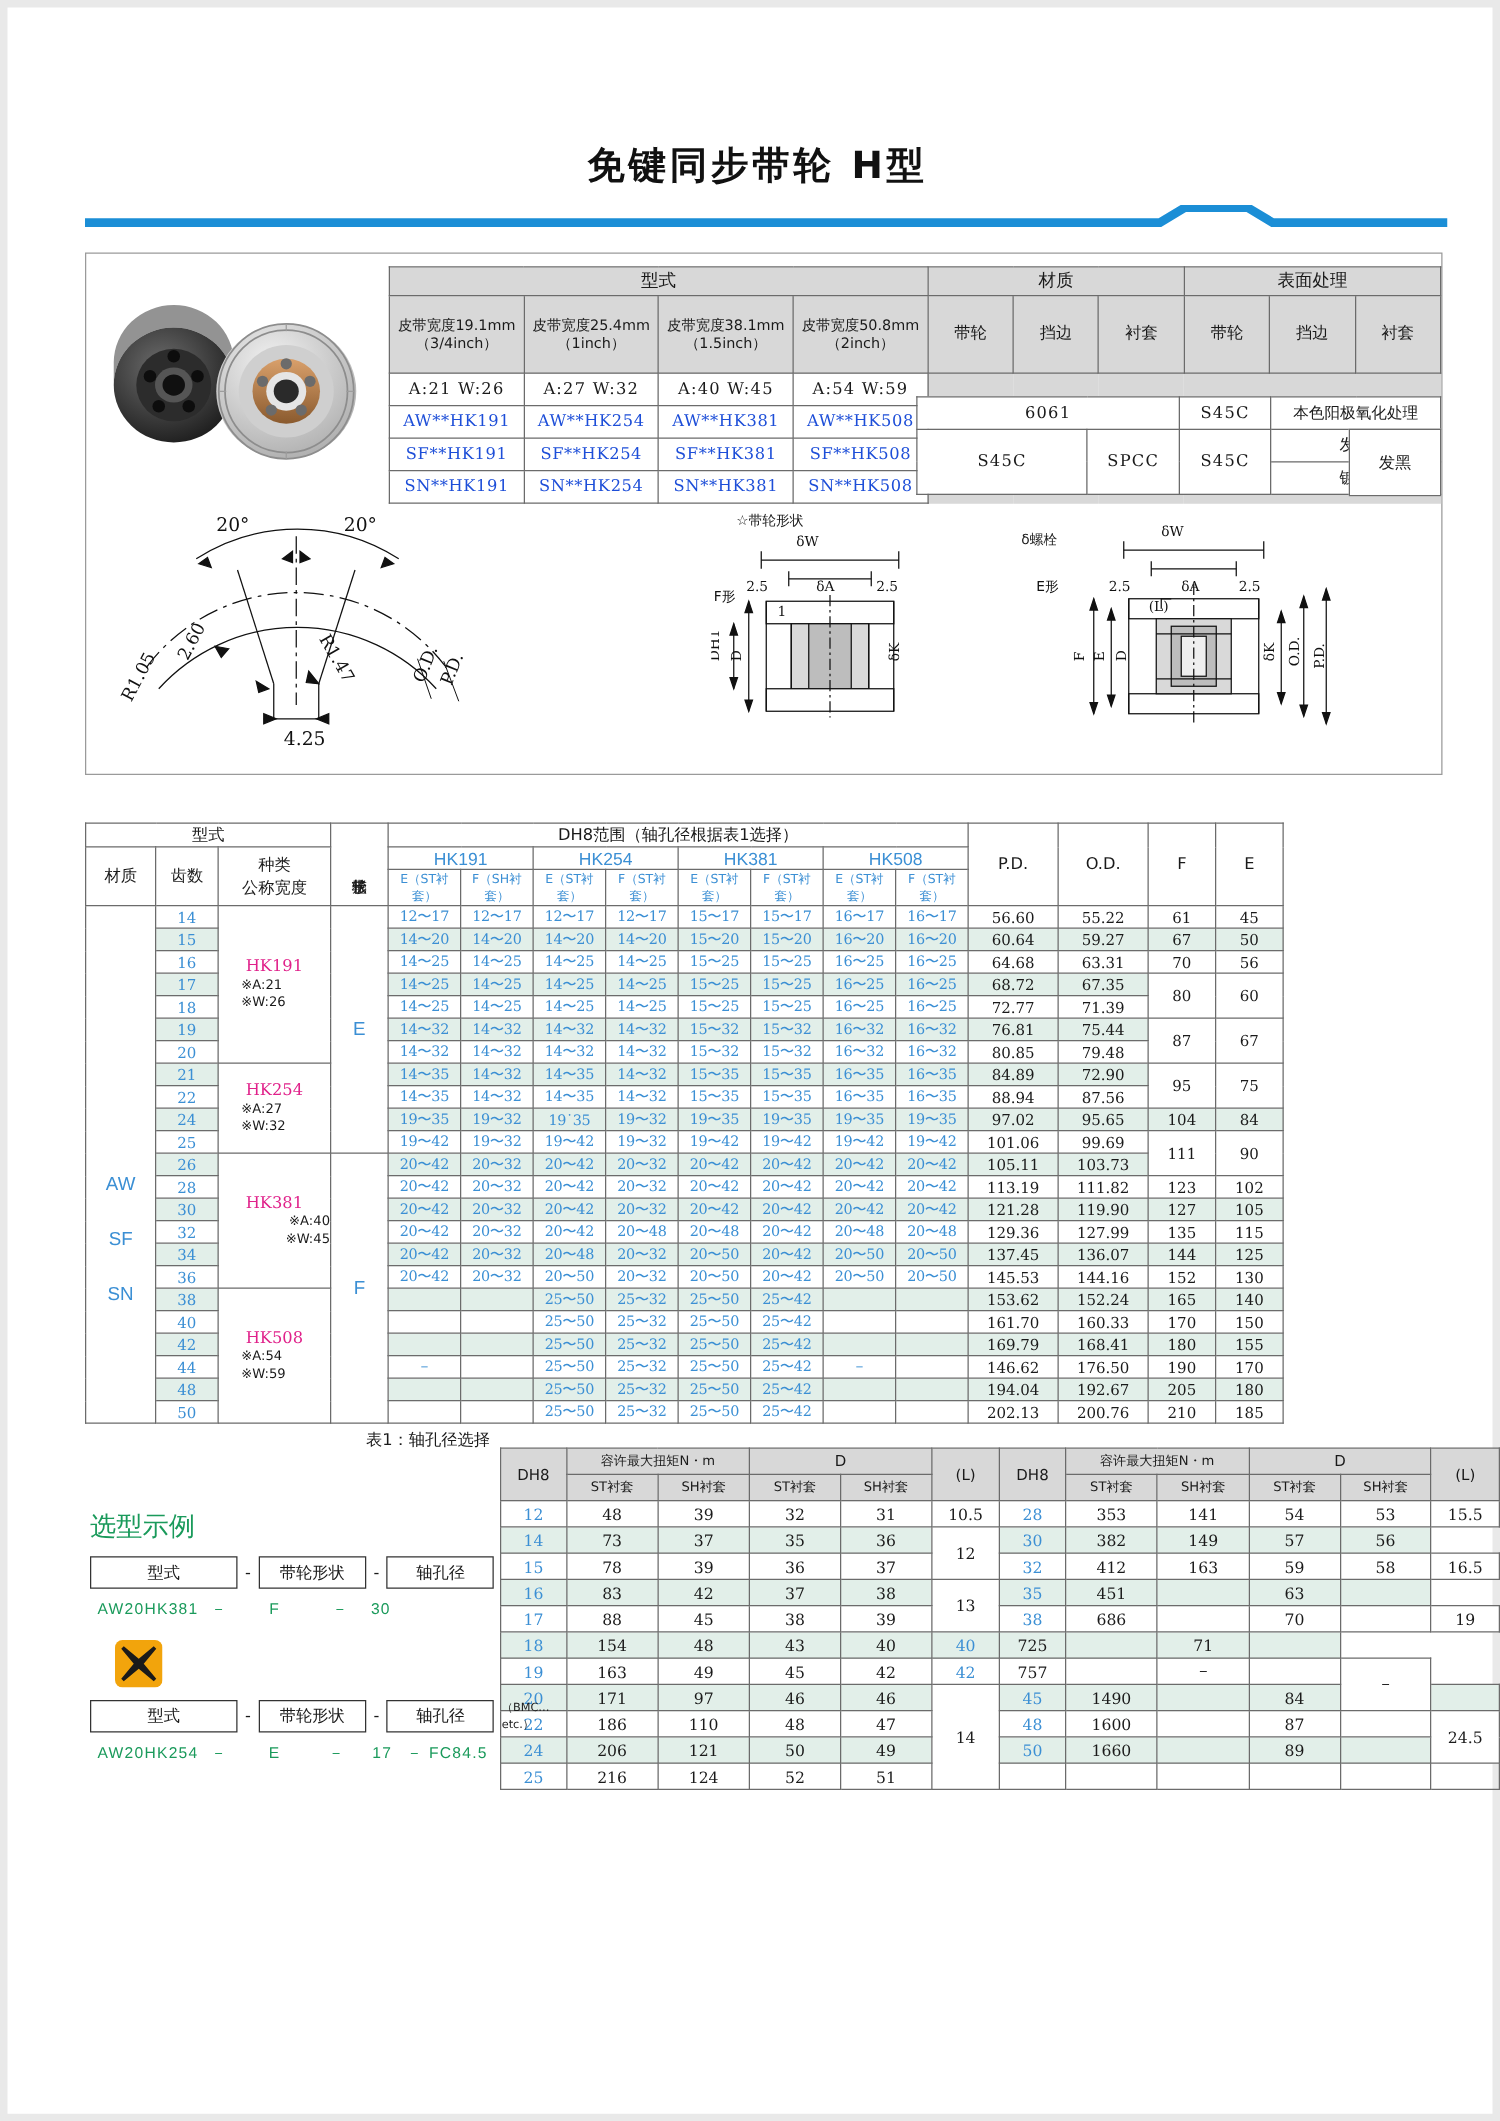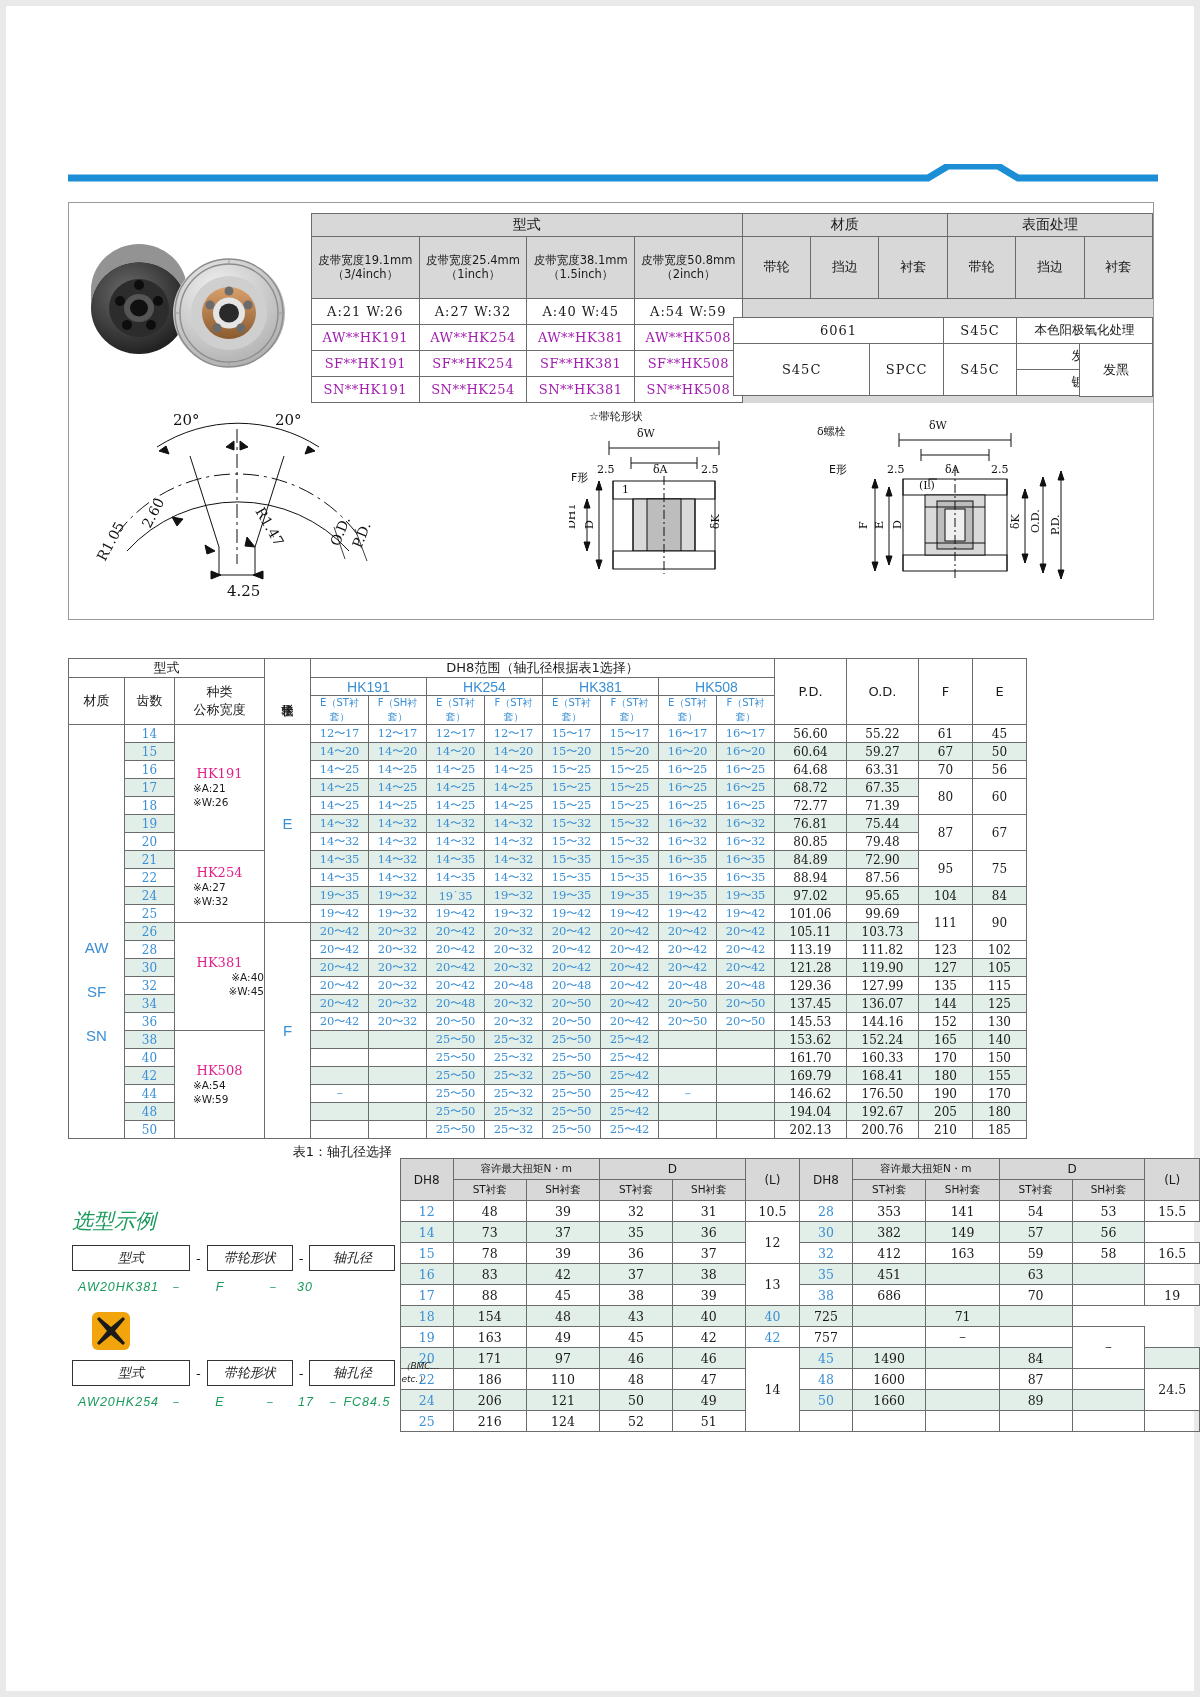--- a/index.html
+++ b/index.html
@@ -42,21 +42,21 @@
     position:absolute;left:242px;top:10px;
     border-collapse:collapse;font-size:12.5px;
   }
   table.spec td,table.spec th{
     border:1px solid #6b6b6b;text-align:center;vertical-align:middle;
     padding:2px 3px;font-weight:normal;
     font-family:"DejaVu Sans",sans-serif;
   }
   table.spec .hd{background:#d8d8d8;font-size:14px;}
   table.spec .hd2{background:#d8d8d8;font-size:11.5px;line-height:1.15;}
-  table.spec .code{color:#a21caf;font-size:13px;letter-spacing:0.5px;
+  table.spec .code{color:#1d4ed8;font-size:13px;letter-spacing:0.5px;
      font-family:"DejaVu Serif",serif;}
   table.spec .mono{font-family:"DejaVu Serif",serif;font-size:13px;letter-spacing:1px;}
   table.spec .cn{font-size:13px;}
 
   
   .draw-area{position:absolute;left:0;top:196px;width:1086px;height:215px;}
   .notes{
     position:absolute;left:330px;top:48px;width:215px;
     font-size:10.5px;line-height:1.65;font-family:"DejaVu Sans",sans-serif;
     color:#111;
@@ -106,41 +106,41 @@
     padding:0;font-weight:normal;height:20px;
     font-family:"DejaVu Serif",serif;font-size:12.5px;
   }
   table.t1 .h{background:#d8d8d8;font-family:"DejaVu Sans",sans-serif;font-size:12px;}
   table.t1 .hs{background:#d8d8d8;font-family:"DejaVu Sans",sans-serif;font-size:10.5px;}
   table.t1 .blue{color:#3b8fd4;}
 
   .sel{
     position:absolute;left:60px;top:1195px;width:320px;
     font-family:"DejaVu Sans",sans-serif;
-    font-style:italic;
   }
   .sel h3{margin:0 0 10px 0;font-size:21px;color:#1a9a5b;font-weight:normal;}
   .chain{display:flex;align-items:center;gap:6px;margin-bottom:8px;}
   .chain .bx{
     border:1px solid #333;padding:3px 12px;font-size:13px;background:#fff;
     min-width:60px;text-align:center;
   }
   .chain .dash{font-size:13px;}
   .codeline{color:#1a9a5b;font-size:12.5px;letter-spacing:1px;margin-left:6px;
     font-family:"Liberation Sans",sans-serif;}
   .codeline span{display:inline-block;}
   .mark{margin:16px 0 6px 20px;}
   .note-small{font-size:9px;}
 </style>
 </head>
 <body>
 
 <div class="page">
 <div class="inner">
 
+  <div class="title">免键同步带轮 H型</div>
 
   <div class="rule-wrap">
     <svg width="1090" height="22" viewBox="0 0 1090 22">
       <path d="M0,14 L860,14 L880,2 L930,2 L950,14 L1090,14" stroke="#1b8ed6" stroke-width="7" fill="none"></path>
     </svg>
   </div>
 
   <div class="topbox">
 
     <div class="photo">

